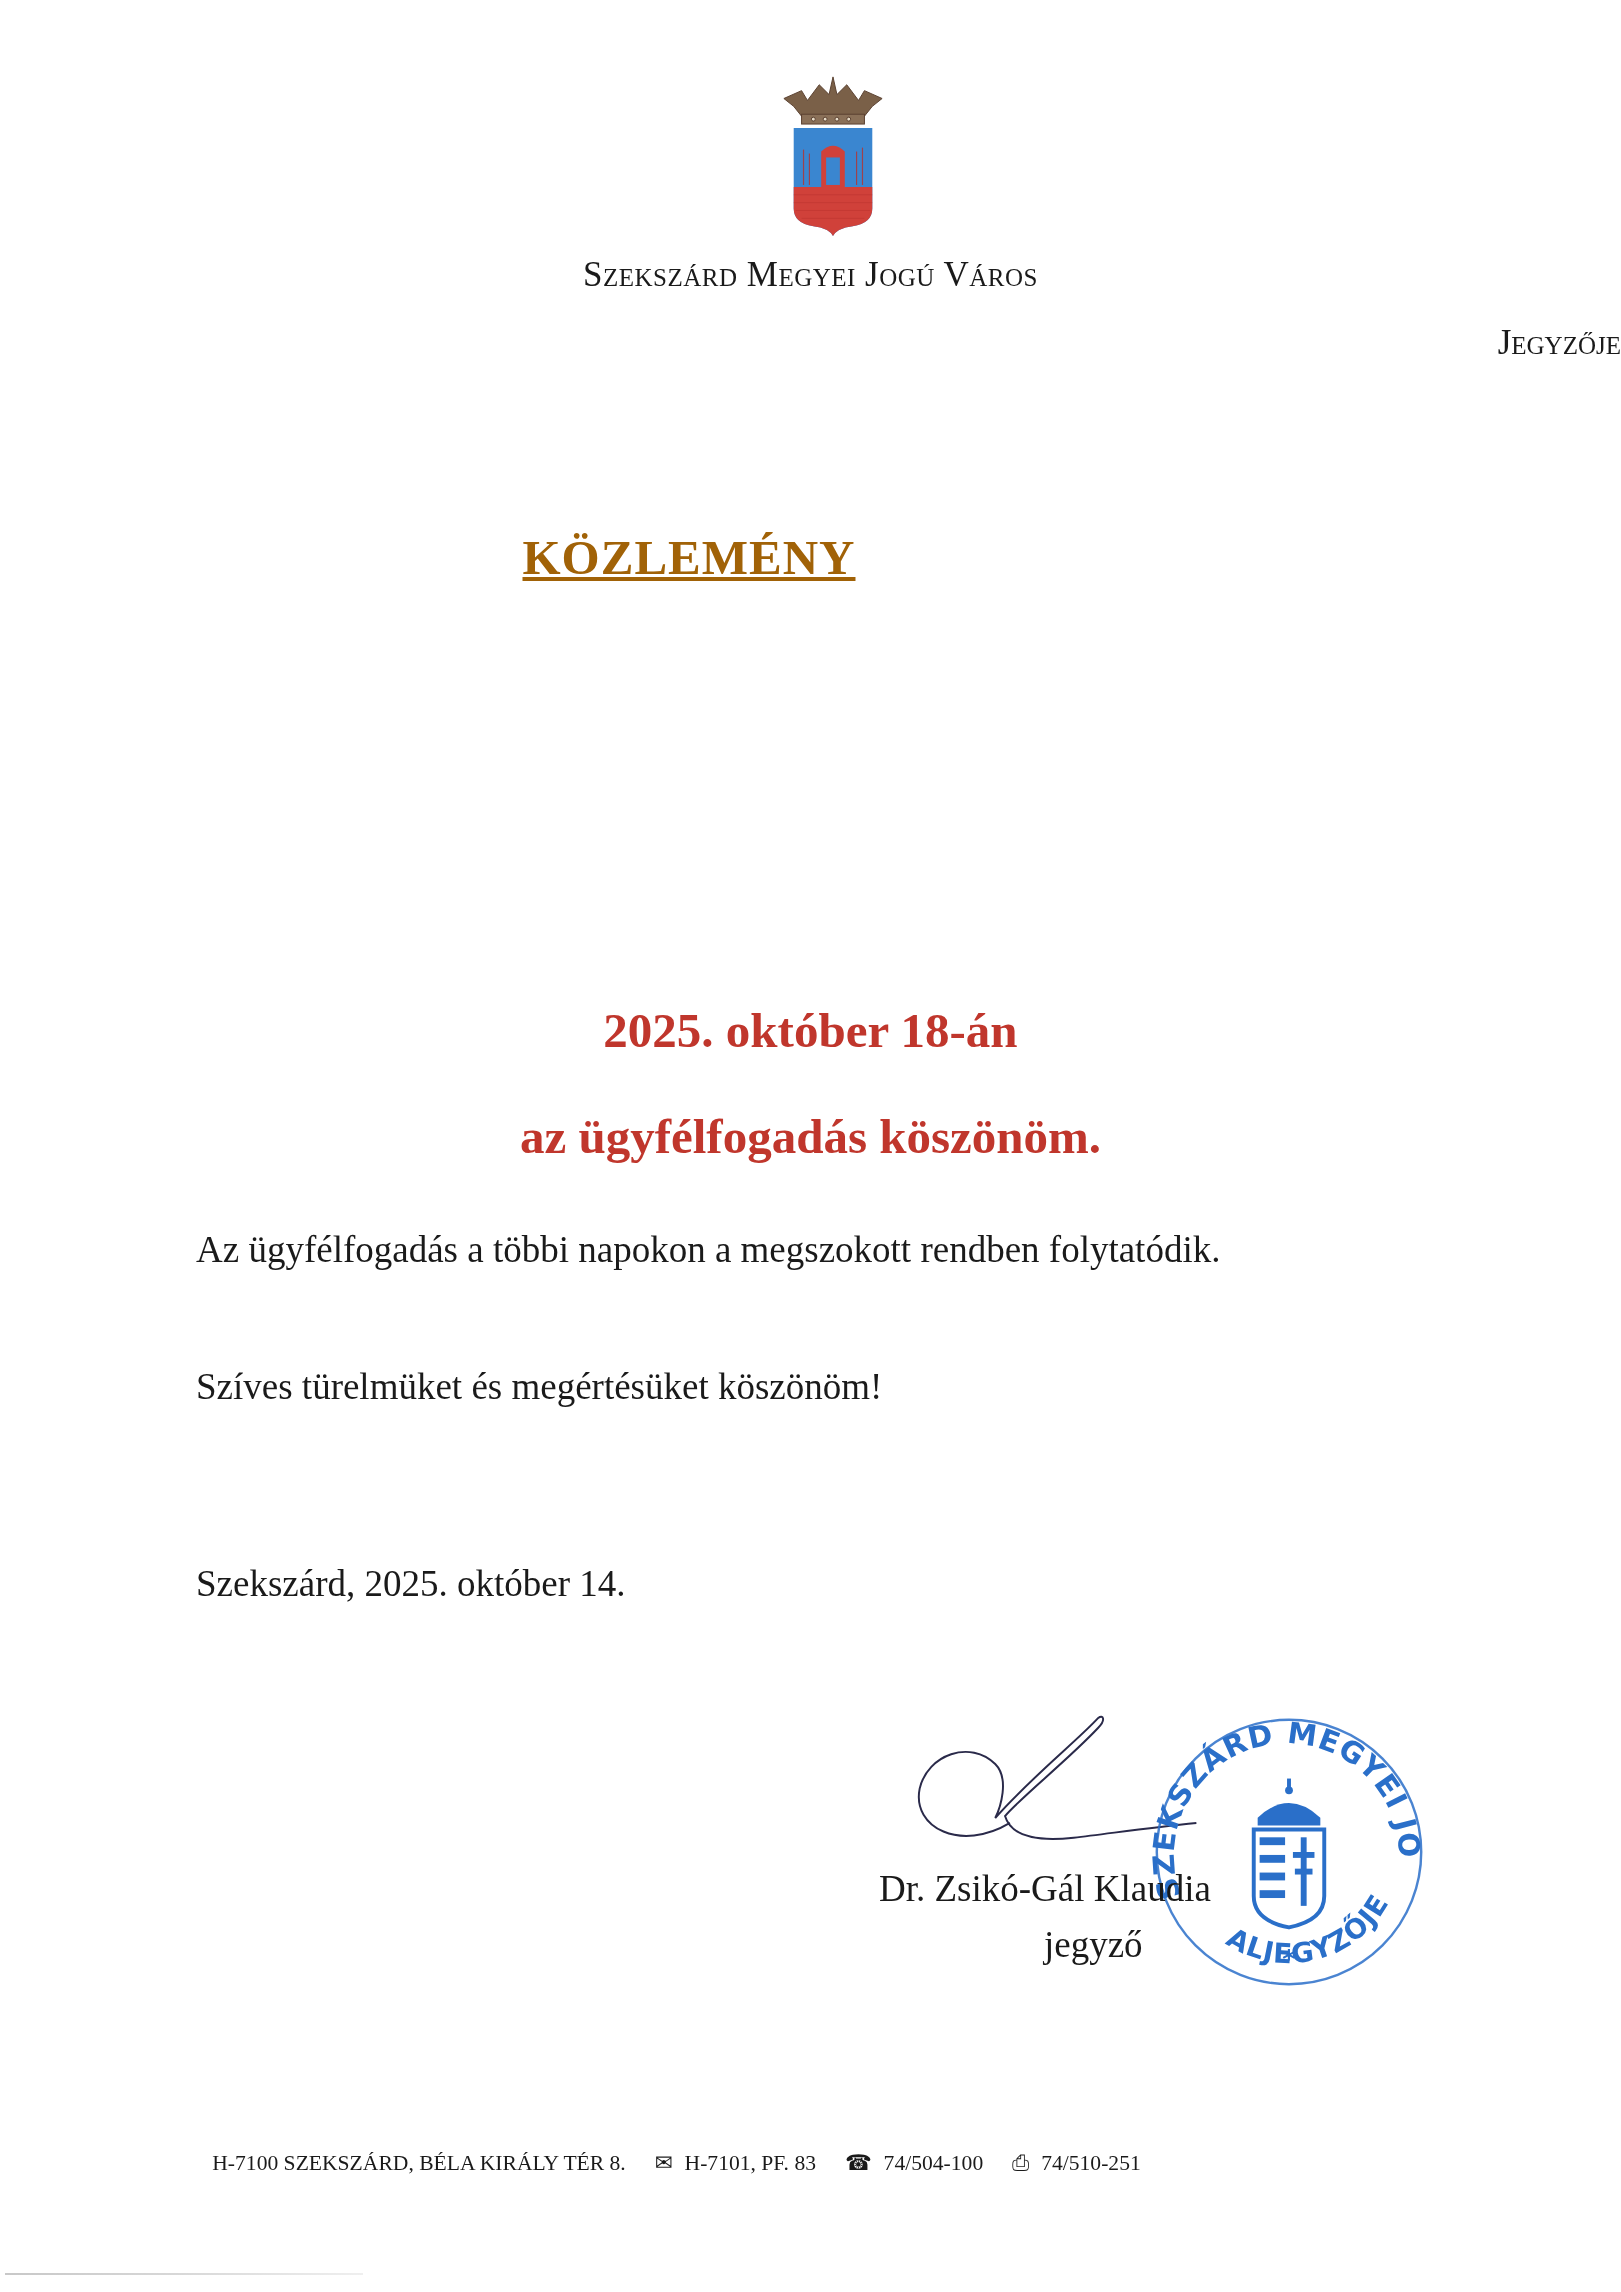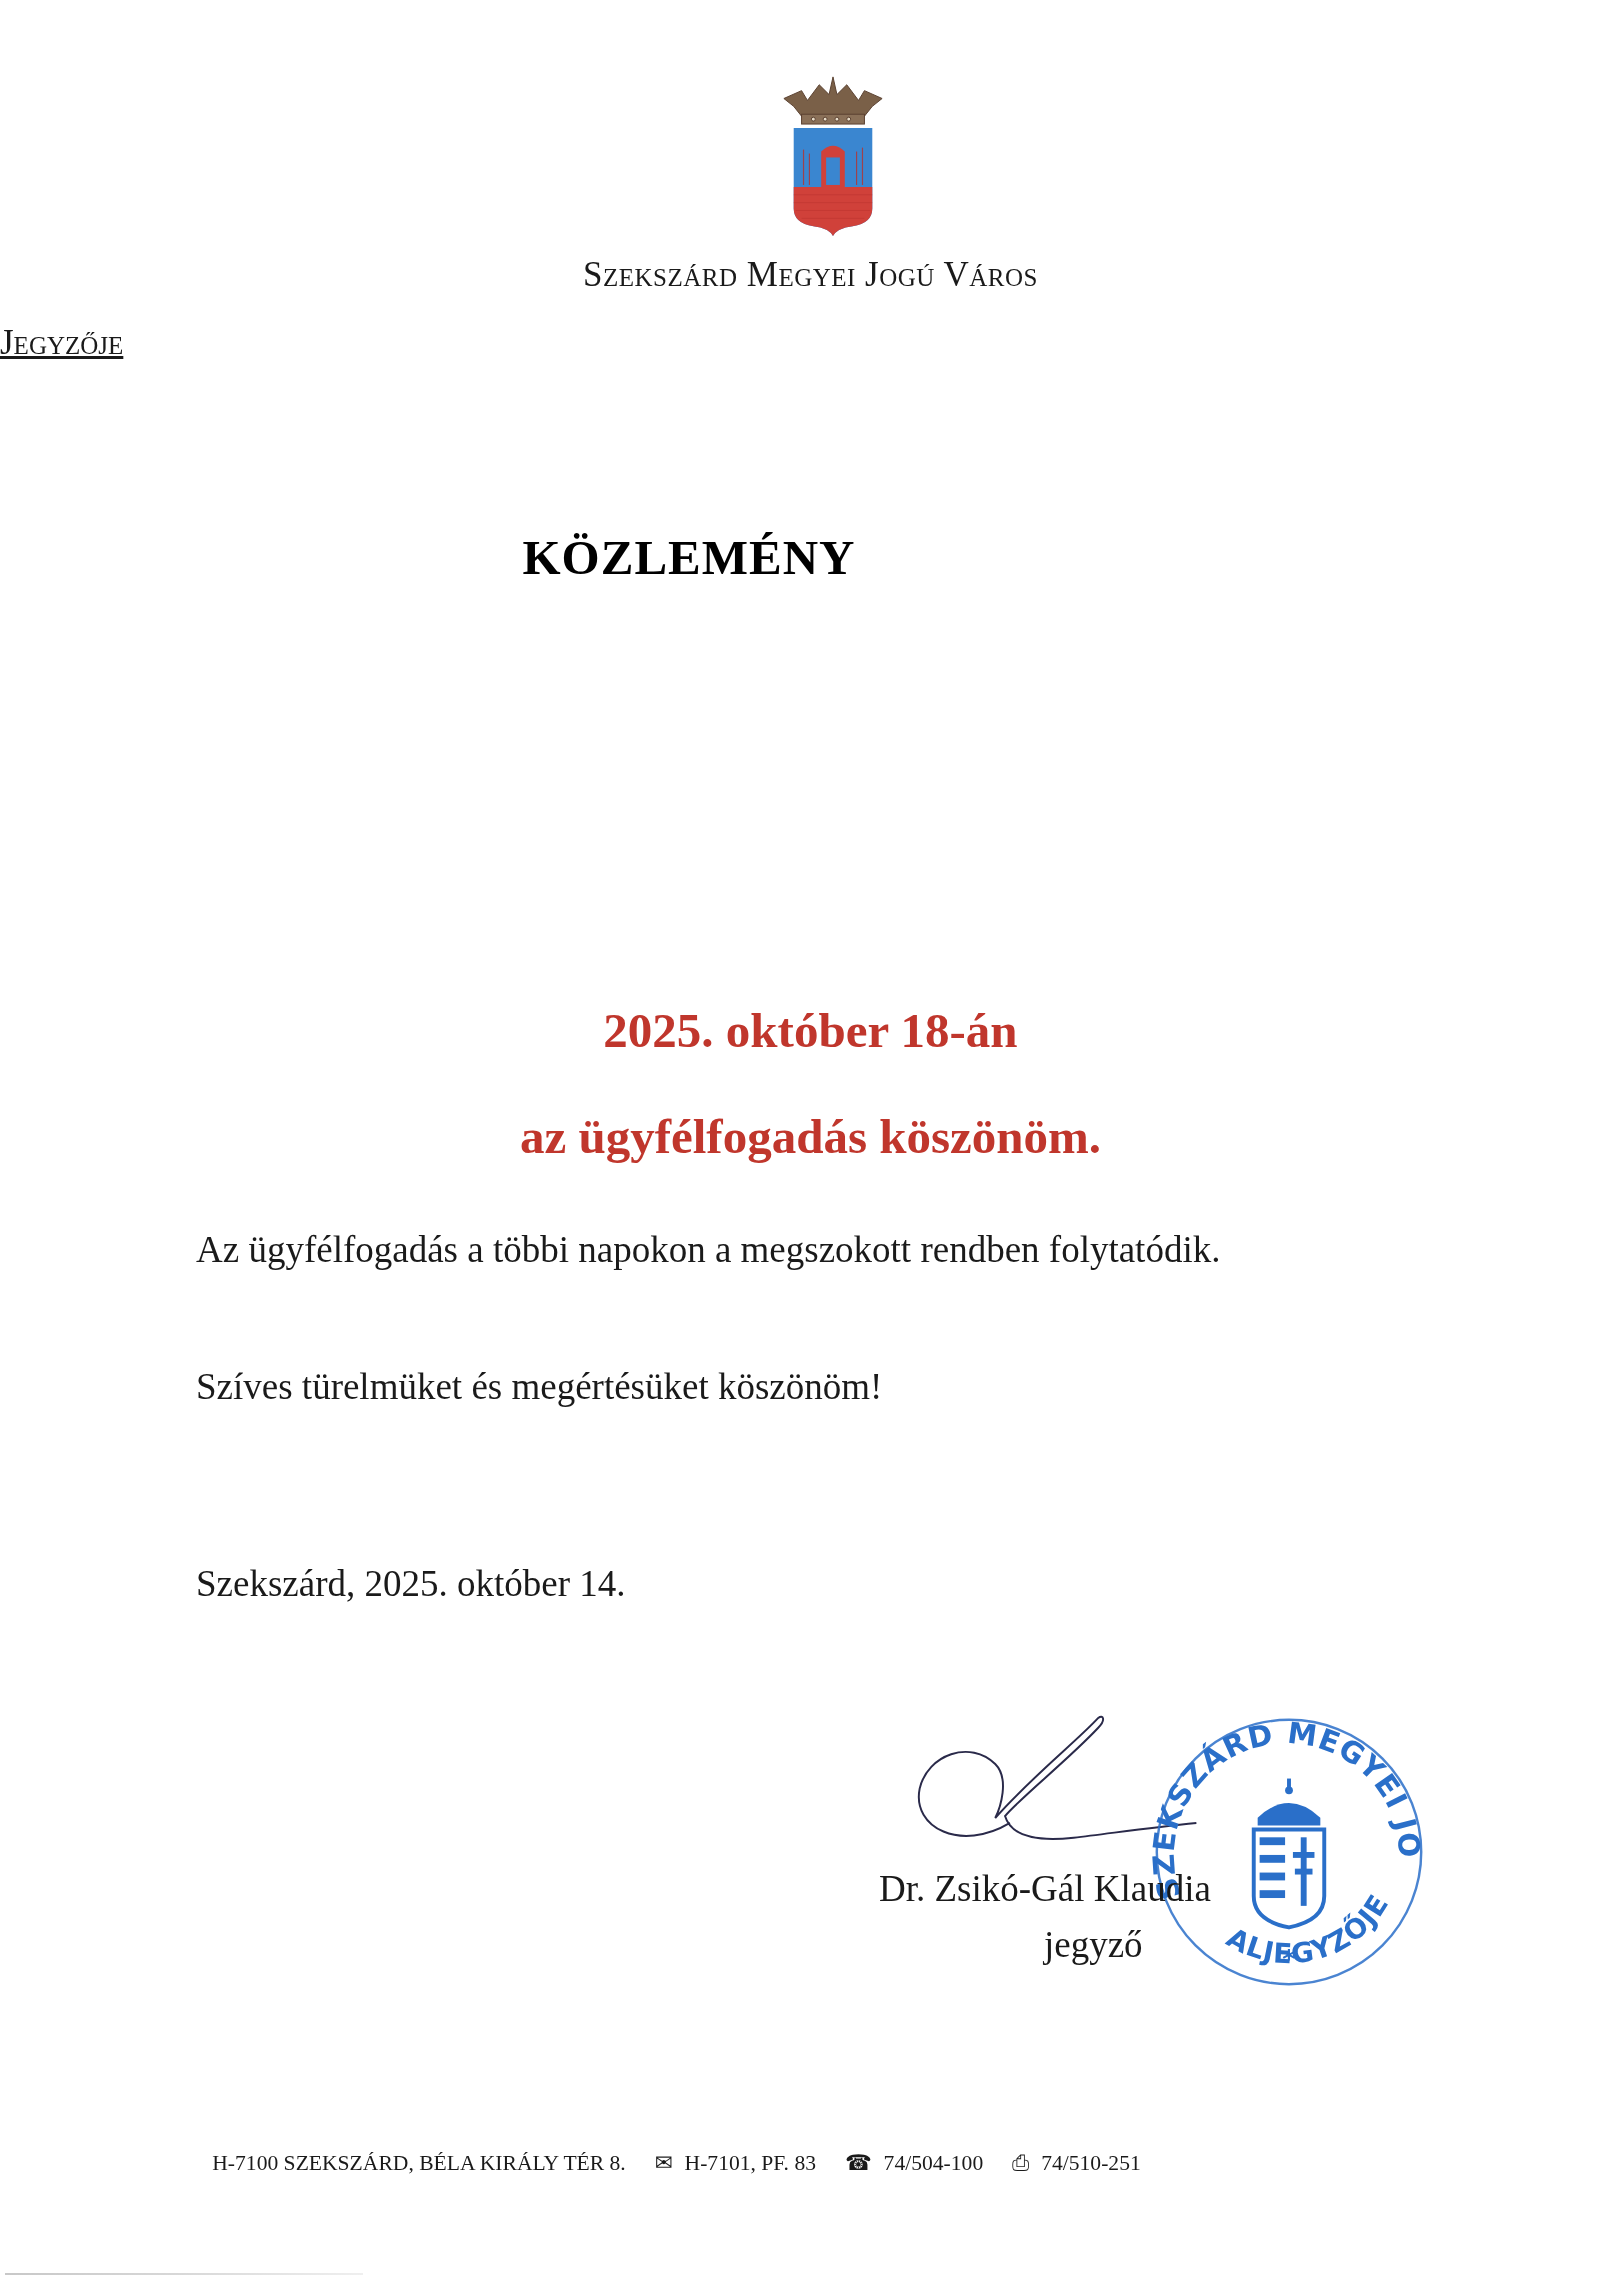--- a/index.html
+++ b/index.html
@@ -9,27 +9,27 @@
     .page { position: absolute; left: 0; top: 0; width: 1621px; height: 2293px; background: #fff; }
 
     
     .coat { position: absolute; left: 774px; top: 71px; width: 118px; height: 167px; }
 
     .hdr-line1 {
       position: absolute; left: 0; width: 1621px; top: 255px; text-align: center;
       font-size: 35px; letter-spacing: 0.5px; font-variant: small-caps; color: #1a1a1a;
     }
     .hdr-line2 {
-      position: absolute; left: 0; width: 1621px; top: 323px; text-align: left;
-      font-size: 35px; font-variant: small-caps; color: #1a1a1a; text-decoration: underline;
+      position: absolute; left: 0; width: 1621px; top: 323px; text-align: right;
+      font-size: 35px; font-variant: small-caps; color: #1a1a1a;
     }
 
     .title {
       position: absolute; left: 0; width: 1378px; top: 529px; text-align: center;
-      font-size: 49px; font-weight: bold; letter-spacing: 1px; color: #000000;
+      font-size: 49px; font-weight: bold; letter-spacing: 1px; color: #a16207; text-decoration: underline;
     }
 
     .body-para {
       position: absolute; left: 196px; width: 1235px; top: 743px;
       font-size: 37px; line-height: 51px; text-align: justify; color: #1a1a1a;
     }
     .body-para b { font-weight: bold; }
 
     .red-line {
       position: absolute; left: 0; width: 1621px; text-align: center;

